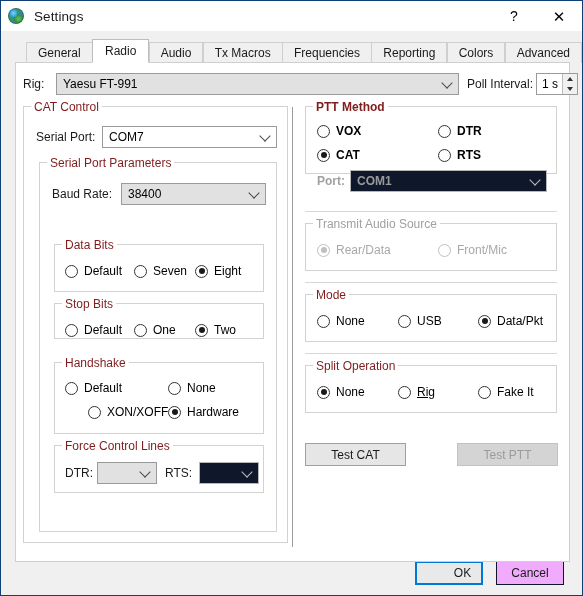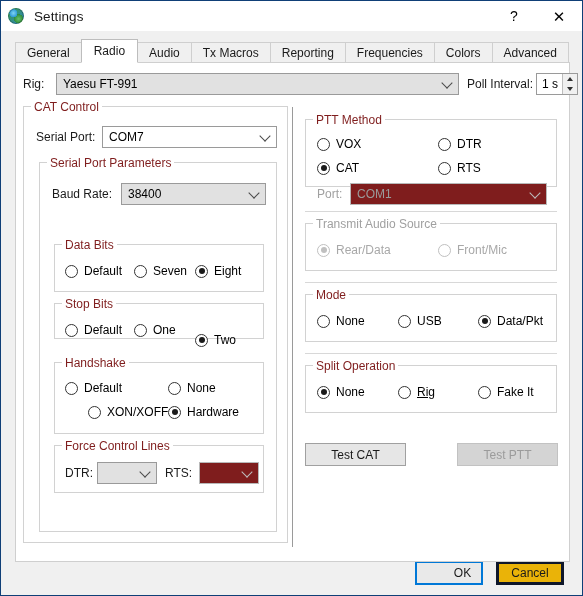--- a/index.html
+++ b/index.html
@@ -59,24 +59,25 @@
     font-size: 14px;
     color: #000;
     background: transparent;
   }
   .title-btn.help { width: 44px; }
   .title-btn .x-glyph { font-size: 15px; line-height: 1; }
 
   
   .tabstrip {
     position: absolute;
-    left: 14px; top: 40px;
+    left: 25px; top: 40px;
     width: 555px; height: 22px;
     display: flex;
     align-items: flex-end;
+    justify-content: space-between;
   }
   .tab {
     height: 21px;
     padding: 0 11px;
     display: flex; align-items: center;
     background: #f0f0f0;
     border: 1px solid #cfcfcf;
     border-bottom: none;
     font-size: 12px;
     color: #1a1a1a;
@@ -115,21 +116,21 @@
   .combo {
     border: 1px solid #9a9a9a;
     background: #ffffff;
     height: 22px;
     display: flex; align-items: center;
     padding-left: 6px;
     font-size: 12px;
     position: relative;
   }
   .combo.filled { background: #e1e1e1; }
-  .combo.disabled { background: #7f1d1d; color: #9a9a9a; border-color: #b8b8b8; }
+  .combo.disabled { background: #0f172a; color: #9a9a9a; border-color: #b8b8b8; }
   .combo .chev {
     position: absolute; right: 7px; top: 50%;
     width: 8px; height: 8px;
     margin-top: -5px;
     border-right: 1.4px solid #4a4a4a;
     border-bottom: 1.4px solid #4a4a4a;
     transform: rotate(45deg);
   }
   .combo.disabled .chev { border-color: #bdbdbd; }
 
@@ -223,22 +224,22 @@
   .btn.disabled { background: #d4d4d4; color: #9b9b9b; border-color: #c2c2c2; }
 
   
   .hsep { position: absolute; height: 1px; background: #d8d8d8; }
   .vsep { position: absolute; width: 1px; background: #9a9a9a; }
 
   
   .dlgbtn {
     position: absolute;
     width: 68px; height: 24px;
-    border: 3px solid #0f172a;
-    background: #eab308;
+    border: 1px solid #0f172a;
+    background: #f0abfc;
     font-size: 12px;
     display: flex; align-items: center; justify-content: center;
     color: #1a1a1a;
   }
   .dlgbtn.default {
     border: 2px solid #0078d7;
     background: #e9e9e9;
   }
 </style>
 </head>
@@ -266,24 +267,24 @@
     <div class="tab active">
         <span>Radio</span>
       </div>
     <div class="tab">
         <span>Audio</span>
       </div>
     <div class="tab">
         <span>Tx Macros</span>
       </div>
     <div class="tab">
+        <span>Frequencies</span>
+      </div>
+    <div class="tab">
         <span>Reporting</span>
-      </div>
-    <div class="tab">
-        <span>Frequencies</span>
       </div>
     <div class="tab">
         <span>Colors</span>
       </div>
     <div class="tab">
         <span>Advanced</span>
       </div>
   </div>
 
   <div class="panel">
@@ -341,21 +342,21 @@
         <div class="gb" style="left:14px; top:140px; width:210px; height:36px;">
           <span class="gb-title">Stop Bits</span>
           <div class="radio" style="left:10px; top:18px;">
             <span class="dot"></span>
             <span>Default</span>
           </div>
           <div class="radio" style="left:79px; top:18px;">
             <span class="dot"></span>
             <span>One</span>
           </div>
-          <div class="radio checked" style="left:140px; top:28px;">
+          <div class="radio checked" style="left:140px; top:18px;">
             <span class="dot"></span>
             <span>Two</span>
           </div>
         </div>
 
         <div class="gb" style="left:14px; top:199px; width:210px; height:72px;">
           <span class="gb-title">Handshake</span>
           <div class="radio" style="left:10px; top:17px;">
             <span class="dot"></span>
             <span>Default</span>
@@ -386,21 +387,21 @@
             <span></span>
             <span class="chev"></span>
           </div>
         </div>
 
       </div>
     </div>
 
     <div class="vsep" style="left:276px; top:44px; height:440px;"></div>
 
-    <div class="gb" style="left:289px; top:56px; width:252px; height:68px;">
+    <div class="gb" style="left:289px; top:43px; width:252px; height:68px;font-weight:bold;">
       <span class="gb-title">PTT Method</span>
       <div class="radio" style="left:11px; top:16px;">
         <span class="dot"></span>
         <span>VOX</span>
       </div>
       <div class="radio" style="left:132px; top:16px;">
         <span class="dot"></span>
         <span>DTR</span>
       </div>
       <div class="radio checked" style="left:11px; top:40px;">

